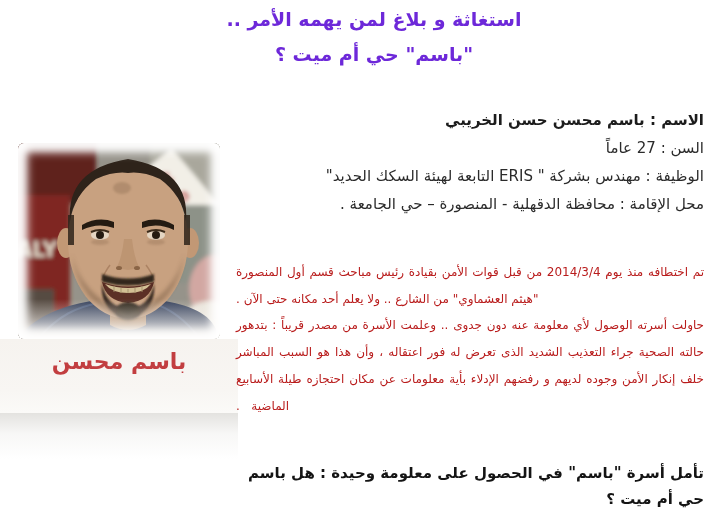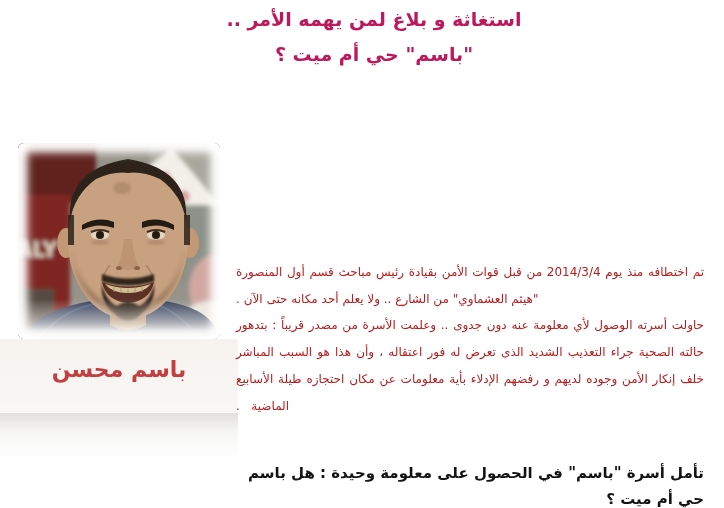--- a/index.html
+++ b/index.html
@@ -3,21 +3,21 @@
 <meta charset="utf-8">
 <style>
   html,body{margin:0;padding:0;background:#ffffff;}
   .canvas{
     position:relative;width:724px;height:508px;background:#ffffff;overflow:hidden;
     font-family:"DejaVu Sans",sans-serif;
   }
   
   .title{
     position:absolute;left:200px;top:2px;width:348px;text-align:center;
-    direction:rtl;color:#be185d;font-weight:bold;font-size:19px;line-height:35px;
+    direction:rtl;color:#6d28d9;font-weight:bold;font-size:19px;line-height:35px;
   }
   
   .info{
     position:absolute;right:20px;top:106px;width:468px;direction:rtl;text-align:right;
     color:#2b2b2b;font-size:15px;line-height:28px;
   }
   .info > div{white-space:nowrap;}
   .info .name{font-weight:bold;color:#1c1c1c;}
   .para{
     position:absolute;right:20px;width:468px;direction:rtl;
@@ -32,21 +32,21 @@
   
   .photo{
     position:absolute;left:18px;top:143px;width:202px;height:196px;
     border-radius:6px;overflow:hidden;background:#96938a;
   }
   .photo::after{
     content:'';position:absolute;inset:0;border-radius:6px;
     box-shadow:inset 0 0 12px 7px #ffffff;pointer-events:none;
   }
   .caption{
-    position:absolute;left:0;top:339px;width:238px;padding-top:16px;height:66px;
+    position:absolute;left:0;top:339px;width:238px;padding-top:8px;height:66px;
     text-align:center;direction:rtl;color:#c23e40;font-weight:bold;
     background:linear-gradient(180deg,#f6f3ef 0%,#f8f6f3 70%,#fbfaf8 100%);
   }
   .caption .cap1{font-size:22px;line-height:30px;}
   .caption .cap2{font-size:19px;line-height:26px;}
   .fadeband{
     position:absolute;left:0;top:413px;width:238px;height:46px;
     background:linear-gradient(180deg,rgba(205,203,198,0.55) 0%,rgba(230,229,226,0.30) 45%,rgba(255,255,255,0) 100%);
   }
 </style>
@@ -143,19 +143,25 @@
       <rect x="2" y="2" width="198" height="192" fill="none" stroke="#ffffff" stroke-width="9" filter="url(#b4)"></rect>
       <rect x="0" y="156" width="202" height="40" fill="url(#fade)"></rect>
     </svg>
   </div>
 
   <div class="caption">
     <div class="cap1">باسم محسن</div>
   </div>
   <div class="fadeband"></div>
 
+  <div class="info">
+    <div class="name">الاسم : باسم محسن حسن الخريبي</div>
+    <div>السن : 27 عاماً</div>
+    <div>الوظيفة : مهندس بشركة " ERIS التابعة لهيئة السكك الحديد"</div>
+    <div>محل الإقامة : محافظة الدقهلية - المنصورة – حي الجامعة .</div>
+  </div>
 
   <div class="para para1">تم اختطافه منذ يوم 2014/3/4 من قبل قوات الأمن بقيادة رئيس مباحث قسم أول المنصورة "هيثم العشماوي" من الشارع .. ولا يعلم أحد مكانه حتى الآن .</div>
   <div class="para para2">حاولت أسرته الوصول لأي معلومة عنه دون جدوى .. وعلمت الأسرة من مصدر قريباً : بتدهور حالته الصحية جراء التعذيب الشديد الذى تعرض له فور اعتقاله ، وأن هذا هو السبب المباشر خلف إنكار الأمن وجوده لديهم و رفضهم الإدلاء بأية معلومات عن مكان احتجازه طيلة الأسابيع الماضية&nbsp;&nbsp; .</div>
 
   <div class="footer-appeal">تأمل أسرة "باسم" في الحصول على معلومة وحيدة : هل باسم حي أم ميت ؟</div>
 
 </div>
 
 </body></html>

